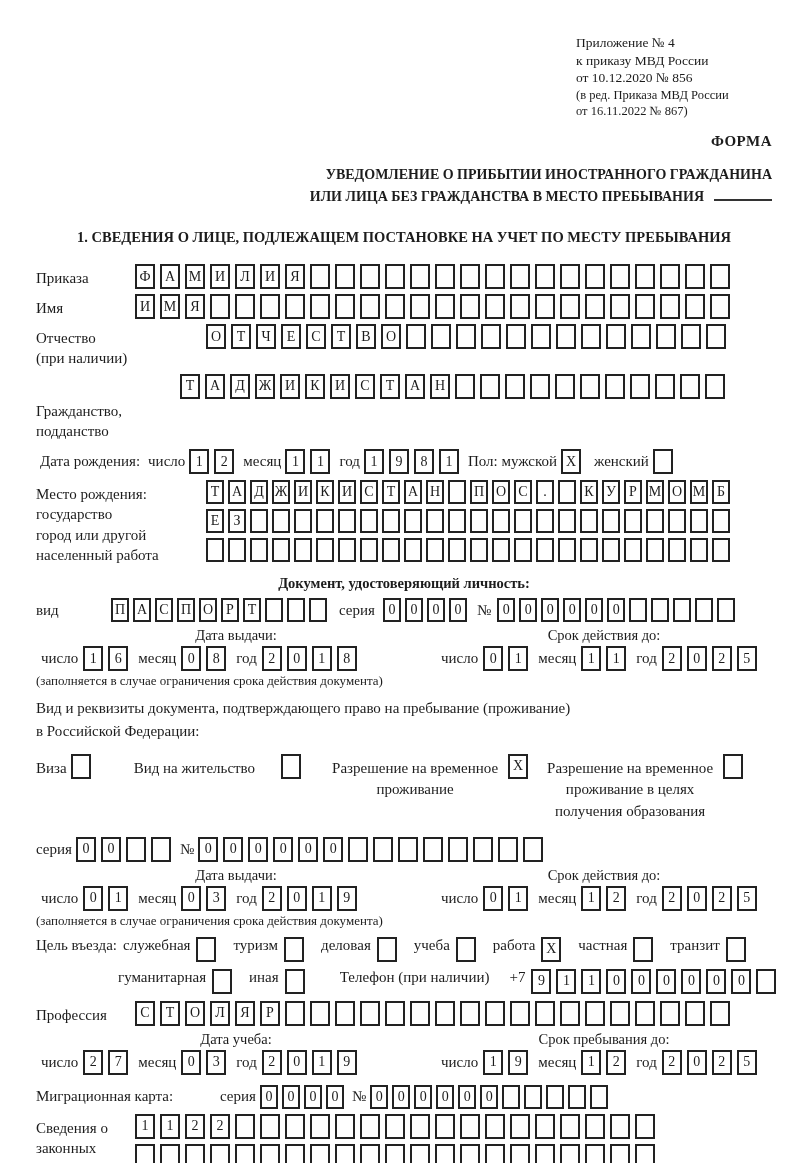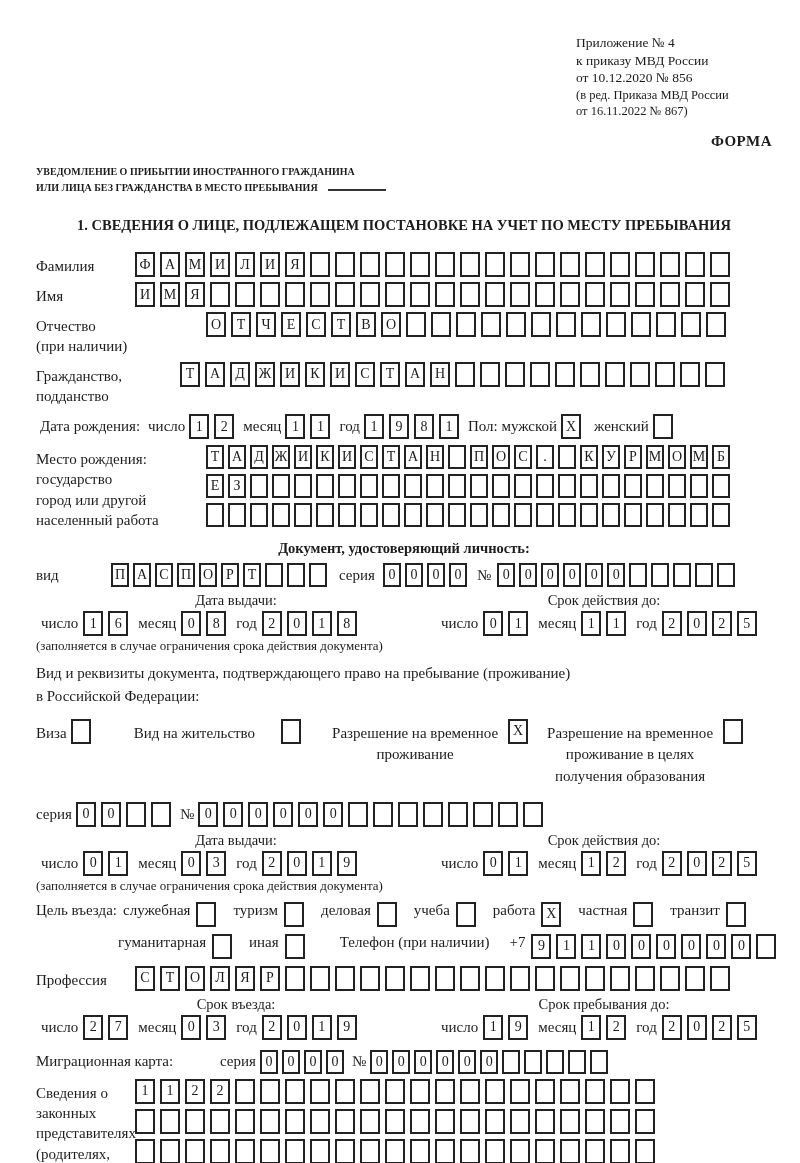--- a/index.html
+++ b/index.html
@@ -5,34 +5,34 @@
   html,body{margin:0;padding:0;background:#fff;}
   body{width:800px;height:1163px;overflow:hidden;color:#1c1c1c;
        font-family:"Liberation Serif","DejaVu Serif",serif;font-size:15px;}
   .page{padding:34px 28px 4px 36px;box-sizing:border-box;width:800px;height:1163px;}
 
   
   .hdr{margin-left:auto;width:196px;line-height:1.3;font-size:13.5px;}
   .hdr .sub{font-size:12.5px;}
   .forma{font-weight:bold;text-align:right;font-size:15px;margin-top:14px;letter-spacing:.5px;}
 
-  .title{text-align:left;font-weight:bold;font-size:10px;margin-top:14px;line-height:1.5;}
+  .title{text-align:right;font-weight:bold;font-size:14px;margin-top:14px;line-height:1.5;}
   .uline{display:inline-block;width:58px;border-bottom:2px solid #333;height:1em;margin-left:10px;vertical-align:baseline;}
   .sec-head{font-weight:bold;font-size:14.5px;text-align:center;margin:22px 0 18px 0;}
 
   
   .boxrow{display:inline-flex;flex:none;}
   .cell{box-sizing:border-box;flex:none;width:20px;height:25px;border:2px solid #222;
         margin-right:5px;display:inline-flex;align-items:center;justify-content:center;
         font-size:14px;background:#fff;}
   .sm .cell{width:18px;height:24px;margin-right:4px;}
 
   .row{display:flex;align-items:flex-start;margin-bottom:5px;}
   .lbl{flex:none;padding-top:4px;line-height:1.35;}
-  .w99{width:99px;} .w144{width:144px;} .w170{width:170px;} .w75{width:75px;}
+  .w99{width:99px;} .w144{width:144px;margin-top:23px;} .w170{width:170px;} .w75{width:75px;}
   .stack>.boxrow{margin-bottom:5px;display:flex;}
   .inl{display:flex;align-items:center;flex-wrap:nowrap;}
   .inl span.t{padding:0 4px;white-space:nowrap;}
 
   .center-bold{text-align:center;font-weight:bold;font-size:14.5px;margin:8px 0 6px 0;}
 
   
   .dates{display:grid;grid-template-columns:400px 1fr;margin-bottom:2px;}
   .date-title{text-align:center;font-size:14.5px;margin-bottom:2px;}
   .date-line{display:flex;align-items:center;}
@@ -68,21 +68,21 @@
   <div class="forma">ФОРМА</div>
 
   <div class="title">
     <div>УВЕДОМЛЕНИЕ О ПРИБЫТИИ ИНОСТРАННОГО ГРАЖДАНИНА</div>
     <div><span>ИЛИ ЛИЦА БЕЗ ГРАЖДАНСТВА В МЕСТО ПРЕБЫВАНИЯ</span><span class="uline"></span></div>
   </div>
 
   <div class="sec-head">1. СВЕДЕНИЯ О ЛИЦЕ, ПОДЛЕЖАЩЕМ ПОСТАНОВКЕ НА УЧЕТ ПО МЕСТУ ПРЕБЫВАНИЯ</div>
 
   <div class="row">
-    <div class="lbl w99">Фамилия</div>
+    <div class="lbl w99">Приказа</div>
     <span class="boxrow">
         <span class="cell">Ф</span>
         <span class="cell">А</span>
         <span class="cell">М</span>
         <span class="cell">И</span>
         <span class="cell">Л</span>
         <span class="cell">И</span>
         <span class="cell">Я</span>
         <span class="cell"></span>
         <span class="cell"></span>
@@ -593,21 +593,21 @@
         <span class="cell"></span>
         <span class="cell"></span>
         <span class="cell"></span>
         <span class="cell"></span>
         <span class="cell"></span>
       </span>
   </div>
 
   <div class="dates">
     <div>
-      <div class="date-title">Срок въезда:</div>
+      <div class="date-title">Дата учеба:</div>
       <div class="date-line">
         <span class="t">число</span>
         <span class="boxrow">
             <span class="cell">2</span>
             <span class="cell">7</span>
           </span>
         <span class="t">месяц</span>
         <span class="boxrow">
             <span class="cell">0</span>
             <span class="cell">3</span>

